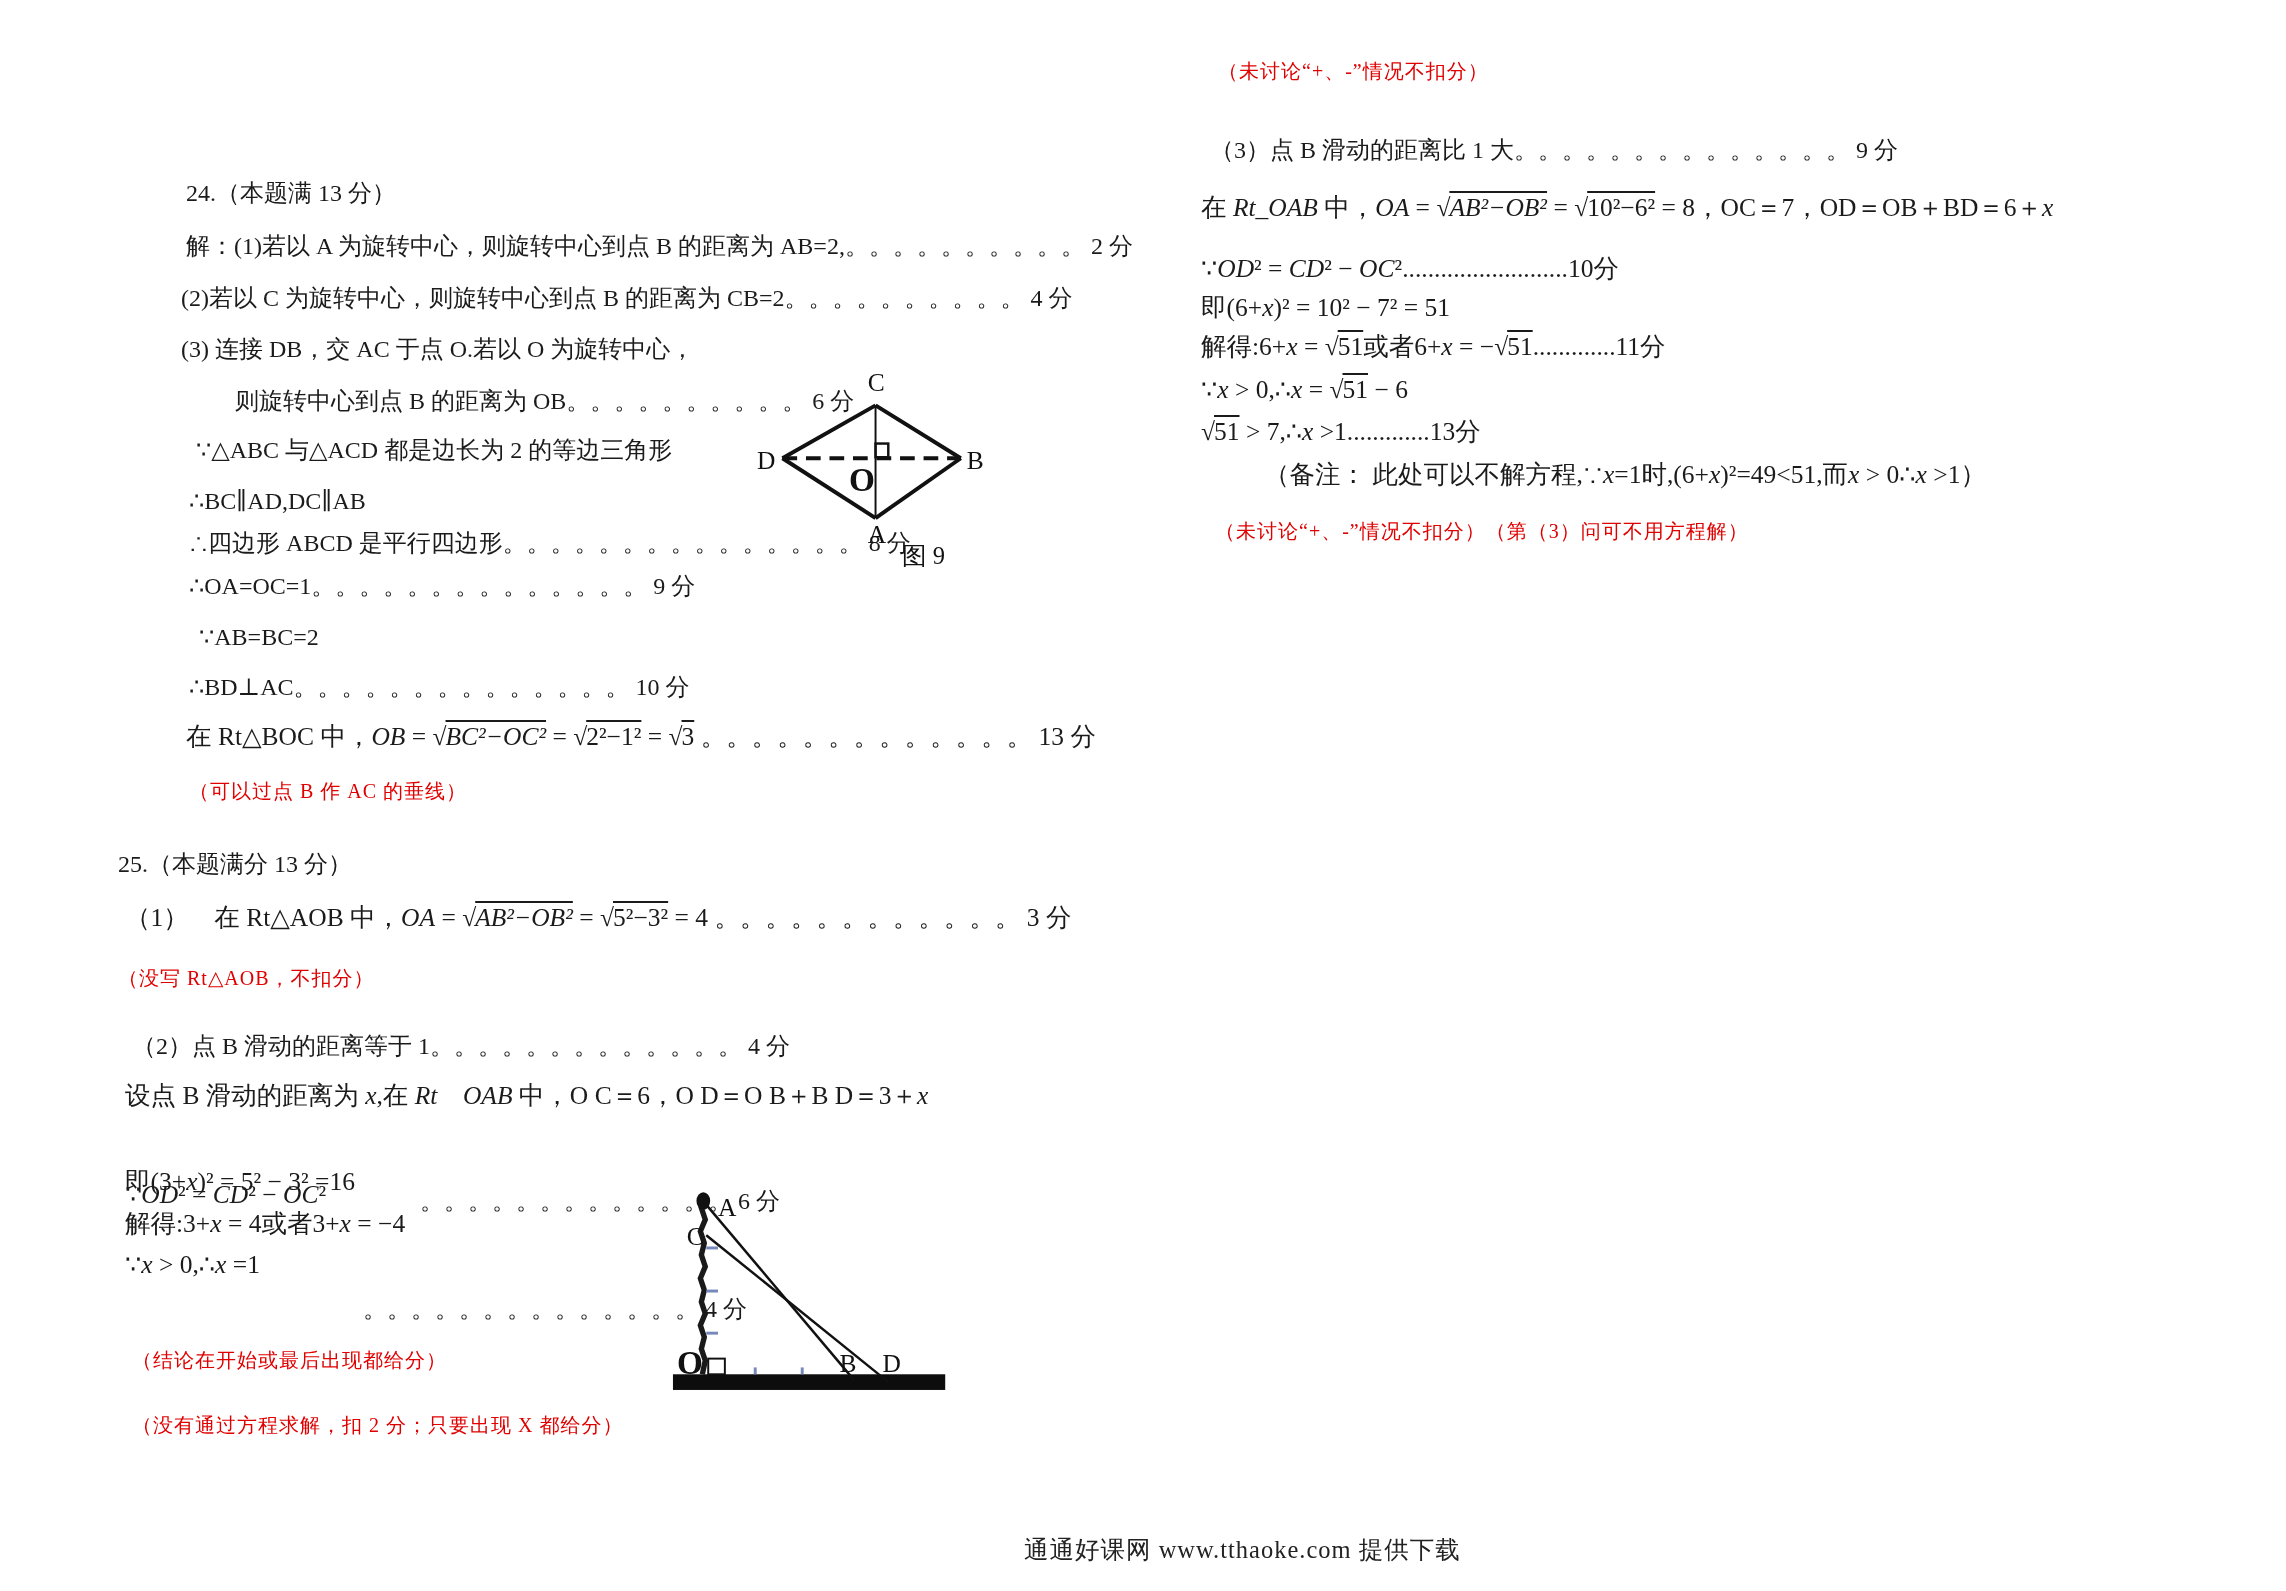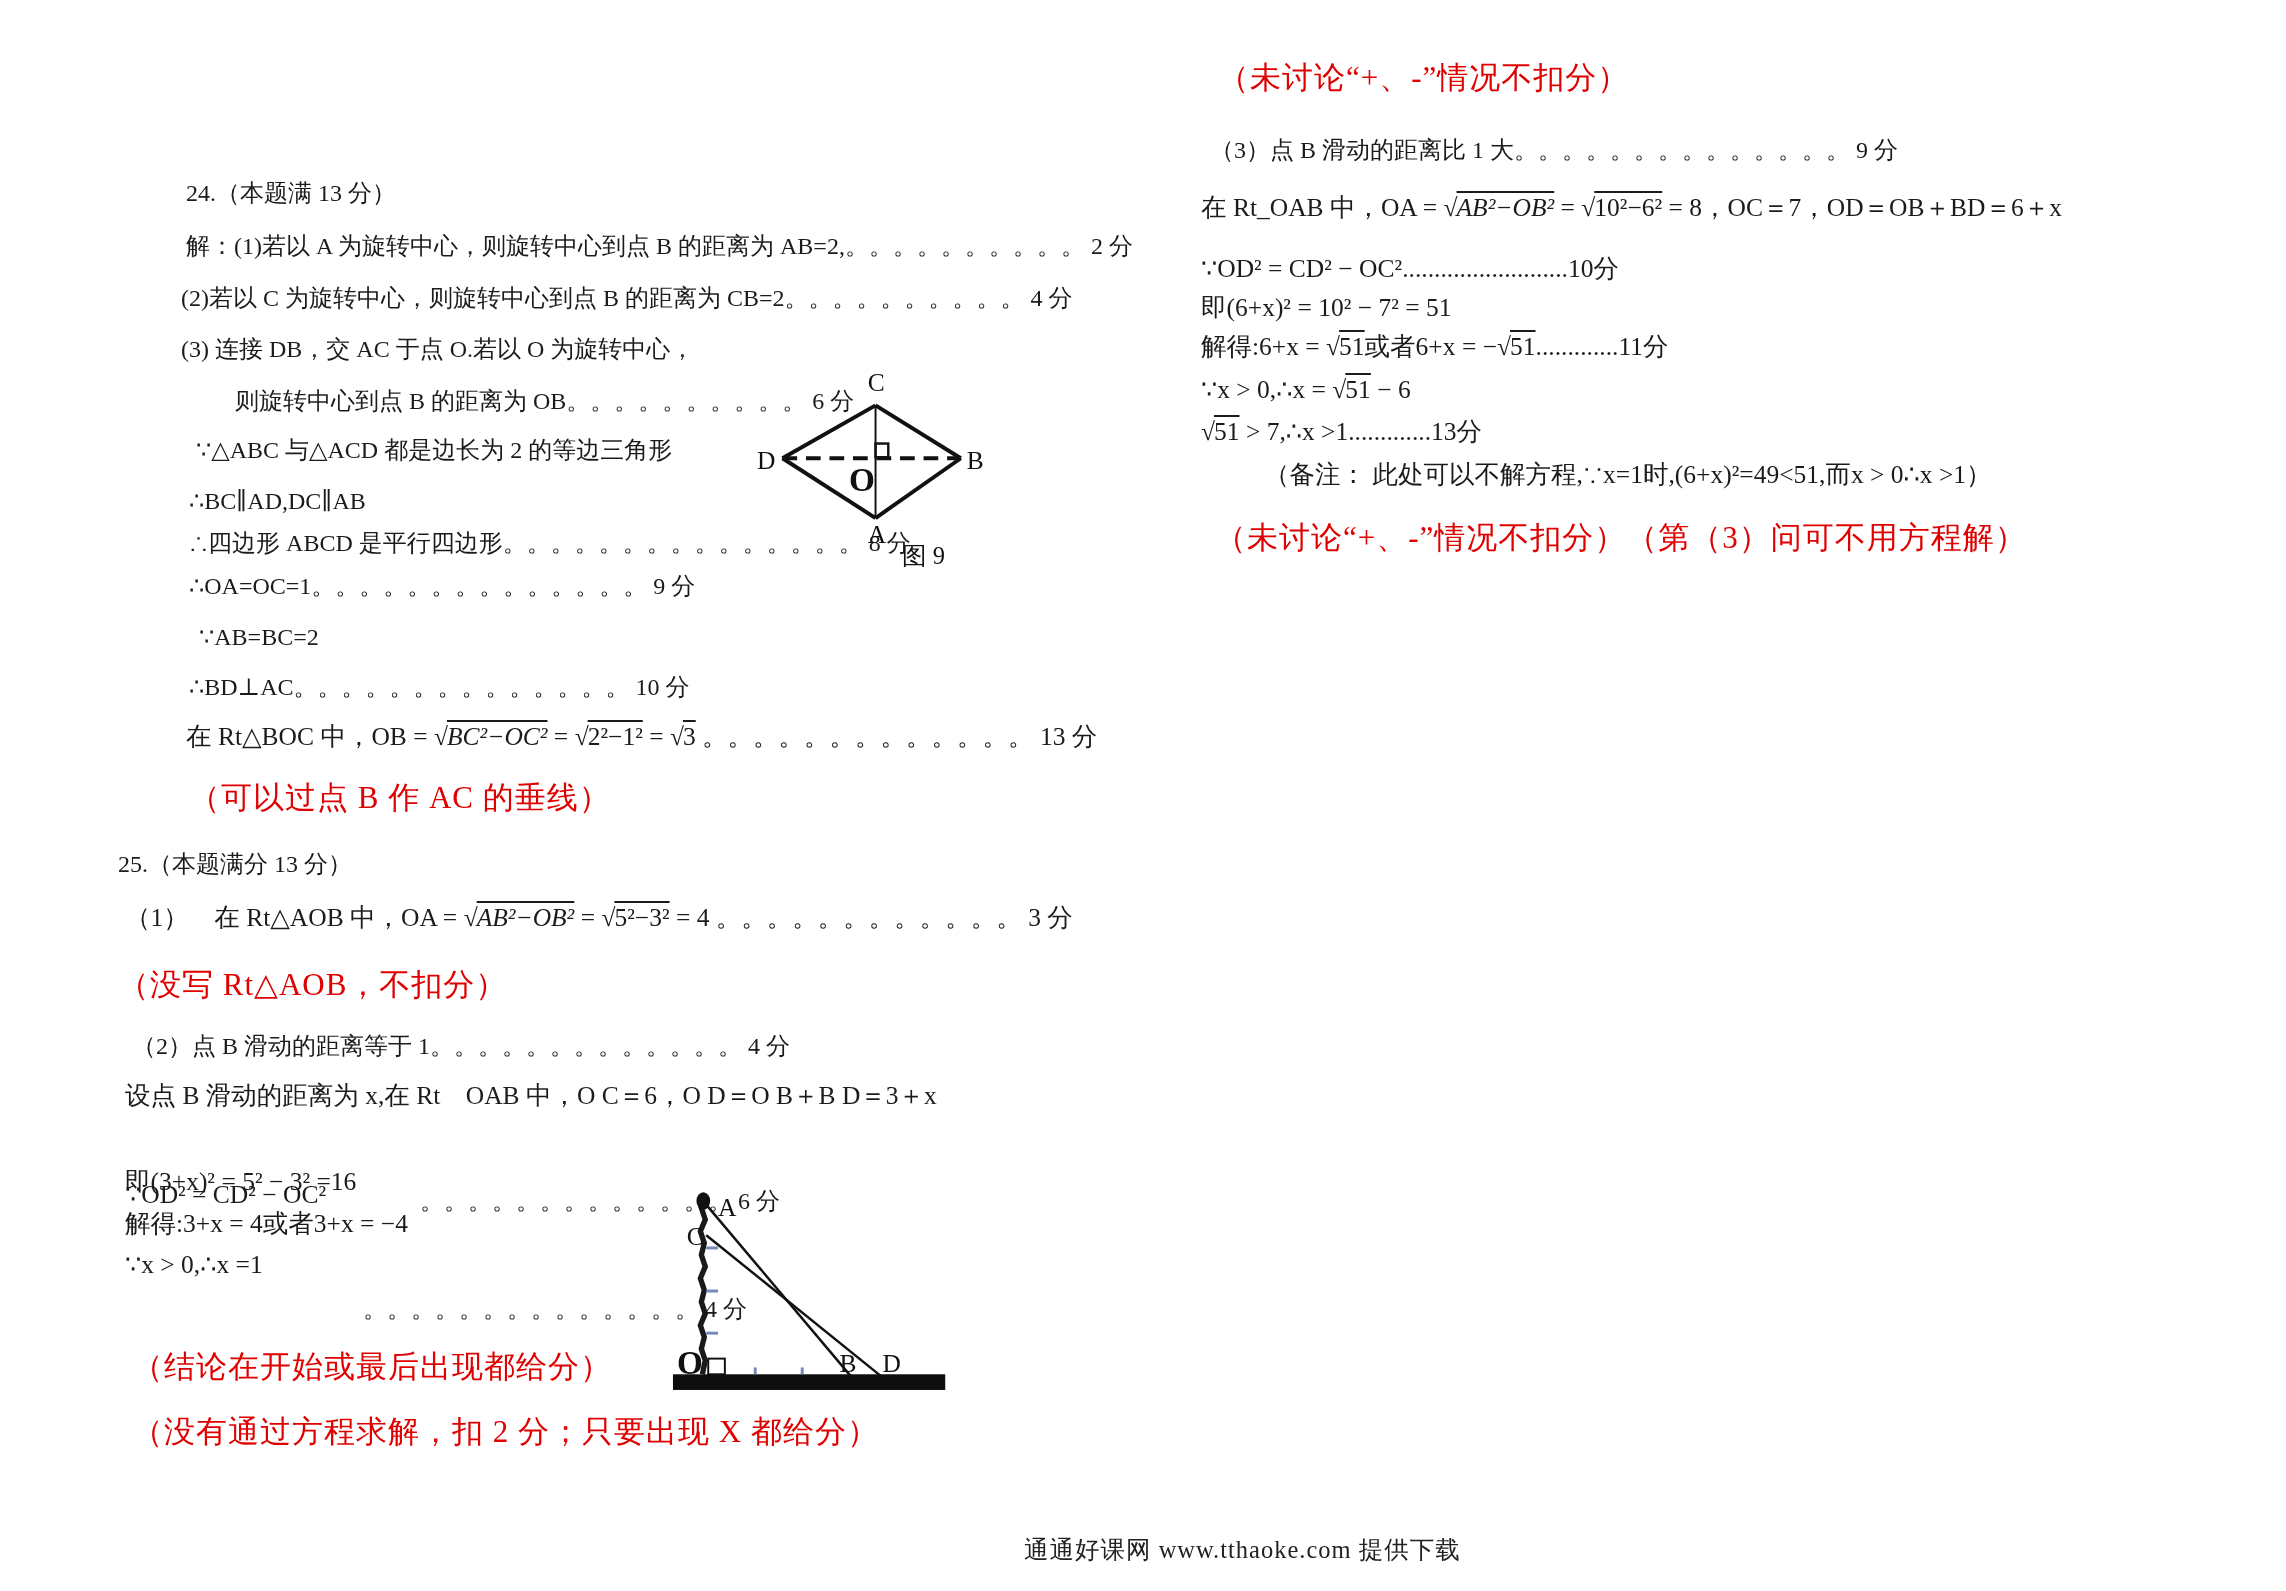--- a/index.html
+++ b/index.html
@@ -14,24 +14,24 @@
   .line{
     position:absolute;
     white-space:nowrap;
     font-size:24px;
     line-height:1.25;
     color:var(--ink,#1b1b1b);
   }
   .math{font-size:25.5px;}
   .red{
     color:var(--red,#e00000);
-    font-size:31px;
+    font-size:20px;
     letter-spacing:1px;
   }
-  .it{text-align:right;}
+  .it{font-style:italic;text-align:right;}
   .sqrt{font-style:normal;letter-spacing:-1px;}
   .rad{text-decoration:overline;text-decoration-thickness:2px;}
   .radi{text-decoration:overline;text-decoration-thickness:2px;font-style:italic;}
   .fig{position:absolute;}
   .flabel{font-family:"Liberation Serif","DejaVu Serif",serif;font-size:26px;fill:#111;}
   .flabel-big{font-family:"Liberation Serif","DejaVu Serif",serif;font-size:34px;font-weight:bold;fill:#111;}
   .fcap{font-family:"Liberation Serif","DejaVu Serif",serif;font-size:25px;fill:#111;}
   .footer{
     position:absolute;
     font-size:24.5px;

